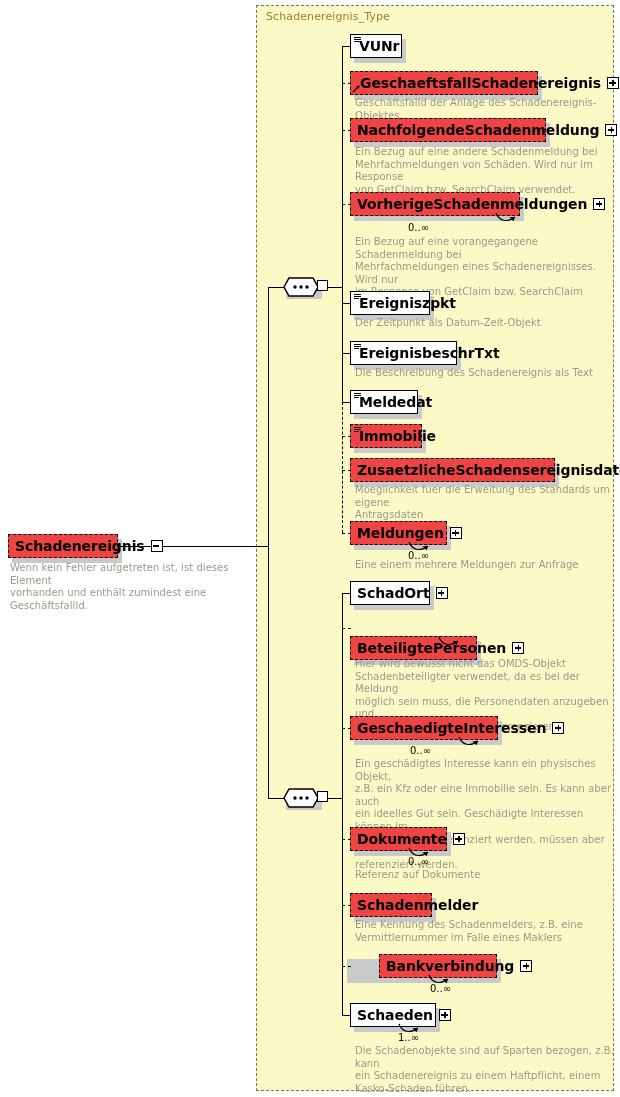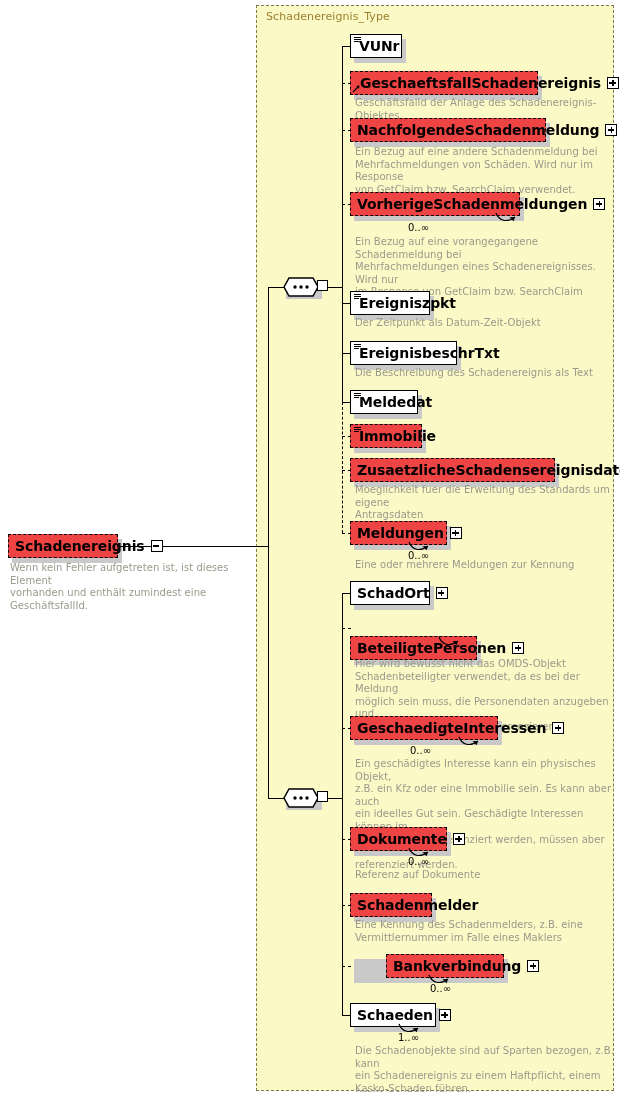--- a/index.html
+++ b/index.html
@@ -279,21 +279,21 @@
       <span class="label">Meldungen</span>
       <span class="plus"></span>
     </div>
   </div>
   <svg class="repeat" style="left:408px;top:541px;width:24px;height:14px;">
     <path d="M1,1 C4,9 12,11 20,5" stroke="#000" stroke-width="1.2" fill="none"></path>
     <path d="M20,5 L14.5,5.3 L18.6,9.2 Z" fill="#000"></path>
   </svg>
   <div class="dline-h" style="left:342px;top:533px;width:9px;"></div>
   <div class="card" style="left:408px;top:550px;">0..∞</div>
-  <div class="doc" style="left:355px;top:559px;width:262px;">Eine oder mehrere Meldungen zur Kennung</div>
+  <div class="doc" style="left:355px;top:559px;width:262px;">Eine einem mehrere Meldungen zur Anfrage</div>
 
   <div class="node" style="left:350px;top:581px;width:80px;">
     <div class="shadow"></div>
     <div class="frame">
       <span class="label">SchadOrt</span>
       <span class="plus"></span>
     </div>
   </div>
   <div class="line hline" style="left:342px;top:593px;width:9px;"></div>
 
@@ -352,21 +352,21 @@
   <div class="node opt" style="left:350px;top:893px;width:82px;">
     <div class="shadow"></div>
     <div class="frame">
       <span class="label">Schadenmelder</span>
     </div>
   </div>
   <div class="dline-h" style="left:342px;top:905px;width:9px;"></div>
   <div class="doc" style="left:355px;top:919px;width:258px;">Eine Kennung des Schadenmelders, z.B. eine
 Vermittlernummer im Falle eines Maklers</div>
 
-  <div class="node opt" style="left:350px;top:954px;width:118px;padding-left:36px;">
+  <div class="node opt" style="left:343px;top:954px;width:118px;padding-left:36px;">
     <div class="shadow"></div>
     <div class="frame">
       <span class="label">Bankverbindung</span>
       <span class="plus"></span>
     </div>
   </div>
   <svg class="repeat" style="left:428px;top:974px;width:24px;height:14px;">
     <path d="M1,1 C4,9 12,11 20,5" stroke="#000" stroke-width="1.2" fill="none"></path>
     <path d="M20,5 L14.5,5.3 L18.6,9.2 Z" fill="#000"></path>
   </svg>

